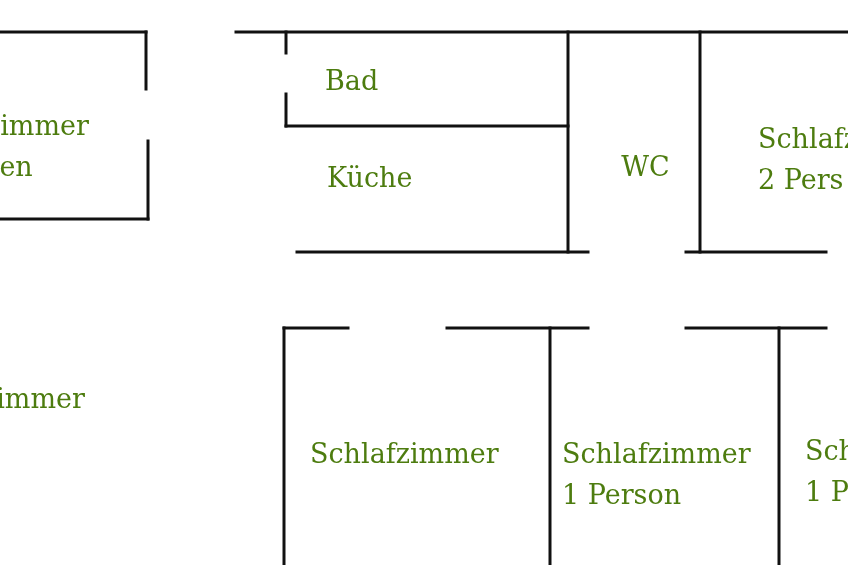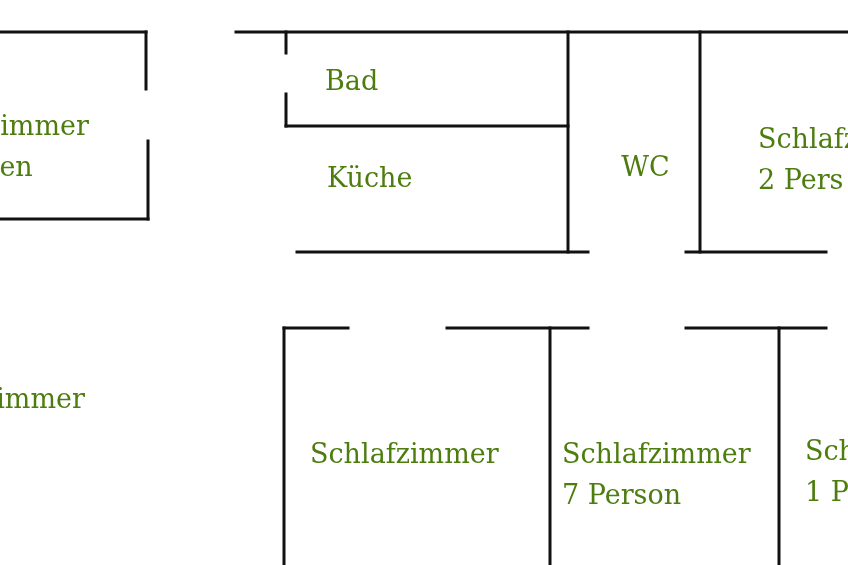--- a/index.html
+++ b/index.html
@@ -74,19 +74,19 @@
 <div class="label" style="left:-18px; top:378px;">
   <div>zimmer</div>
 </div>
 
 <div class="label" style="left:310px; top:433px;">
   <div>Schlafzimmer</div>
 </div>
 
 <div class="label" style="left:562px; top:433px;">
   <div>Schlafzimmer</div>
-  <div>7 Person</div>
+  <div>1 Person</div>
 </div>
 
 <div class="label" style="left:805px; top:430px;">
   <div>Sch</div>
   <div>1 P</div>
 </div>
 
 </body></html>

